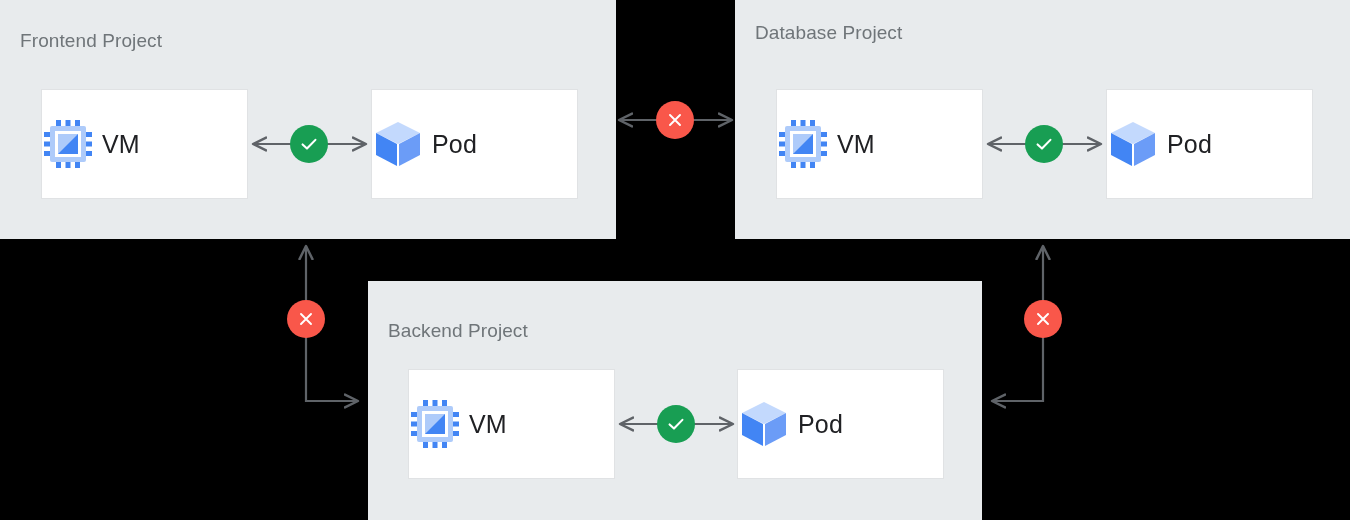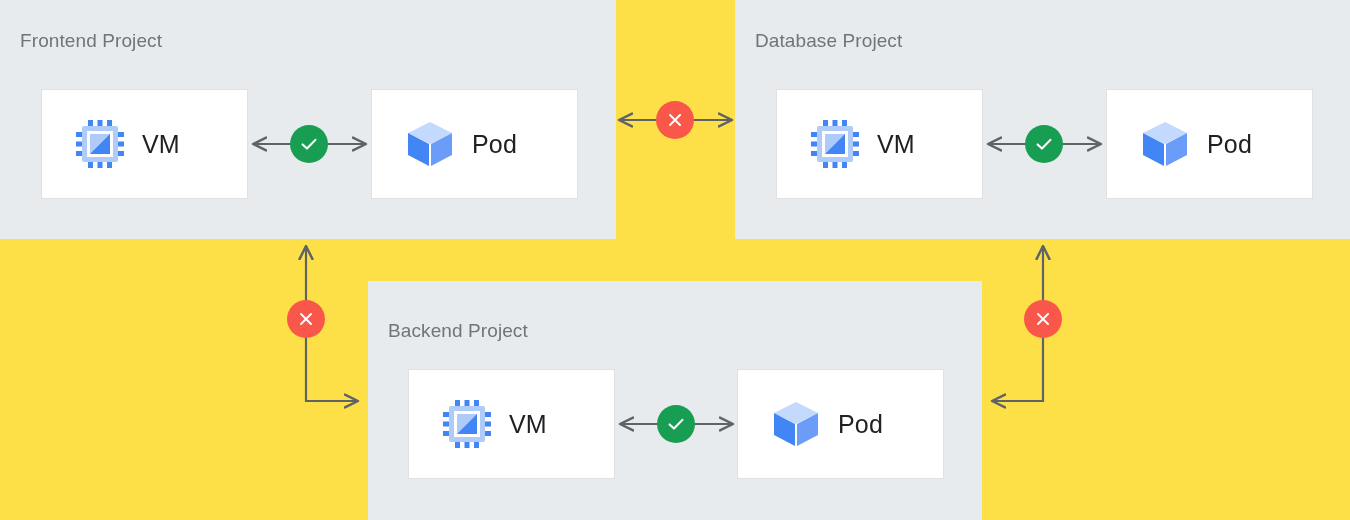--- a/index.html
+++ b/index.html
@@ -8,21 +8,21 @@
     background: #ffffff;
   }
   body {
     font-family: "Liberation Sans", sans-serif;
     -webkit-font-smoothing: antialiased;
   }
   #stage {
     position: relative;
     width: 1350px;
     height: 520px;
-    background: #fde047;
+    background: #000000;
     overflow: hidden;
   }
   .panel {
     position: absolute;
     background: #e8ebed;
   }
   .panel-title {
     position: absolute;
     font-size: 19px;
     color: #6f7579;
@@ -33,22 +33,21 @@
     position: absolute;
     background: #ffffff;
     border: 1px solid #e0e2e4;
     box-sizing: border-box;
     display: flex;
     align-items: center;
   }
   .card-inner {
     display: flex;
     align-items: center;
-    gap: 16px;
-    padding-left: 32px;
+    gap: 8px;
   }
   .node-label {
     font-size: 25px;
     color: #202124;
     letter-spacing: 0.2px;
   }
   .icon-wrap {
     width: 52px;
     height: 52px;
     display: block;
@@ -119,21 +118,21 @@
           <path d="M4 15 L25 26 L25 48 L4 37 Z" fill="#4285f4"></path>
           <path d="M27 26 L48 15 L48 37 L27 48 Z" fill="#6b9cf7"></path>
         </svg>
       </span>
       <span class="node-label">Pod</span>
     </div>
   </div>
 
   <div class="panel" style="left:735px; top:0px; width:615px; height:239px;">
   </div>
-  <div class="panel-title" style="left:755px; top:30px;">Database Project</div>
+  <div class="panel-title" style="left:755px; top:22px;">Database Project</div>
 
   <div class="card" style="left:776px; top:89px; width:207px; height:110px;">
     <div class="card-inner">
       <span class="icon-wrap">
         <svg viewBox="0 0 52 52" width="52" height="52" aria-hidden="true">
           <g fill="#4285f4">
             <rect x="14" y="2" width="5" height="8"></rect>
             <rect x="23.5" y="2" width="5" height="8"></rect>
             <rect x="33" y="2" width="5" height="8"></rect>
             <rect x="14" y="42" width="5" height="8"></rect>

